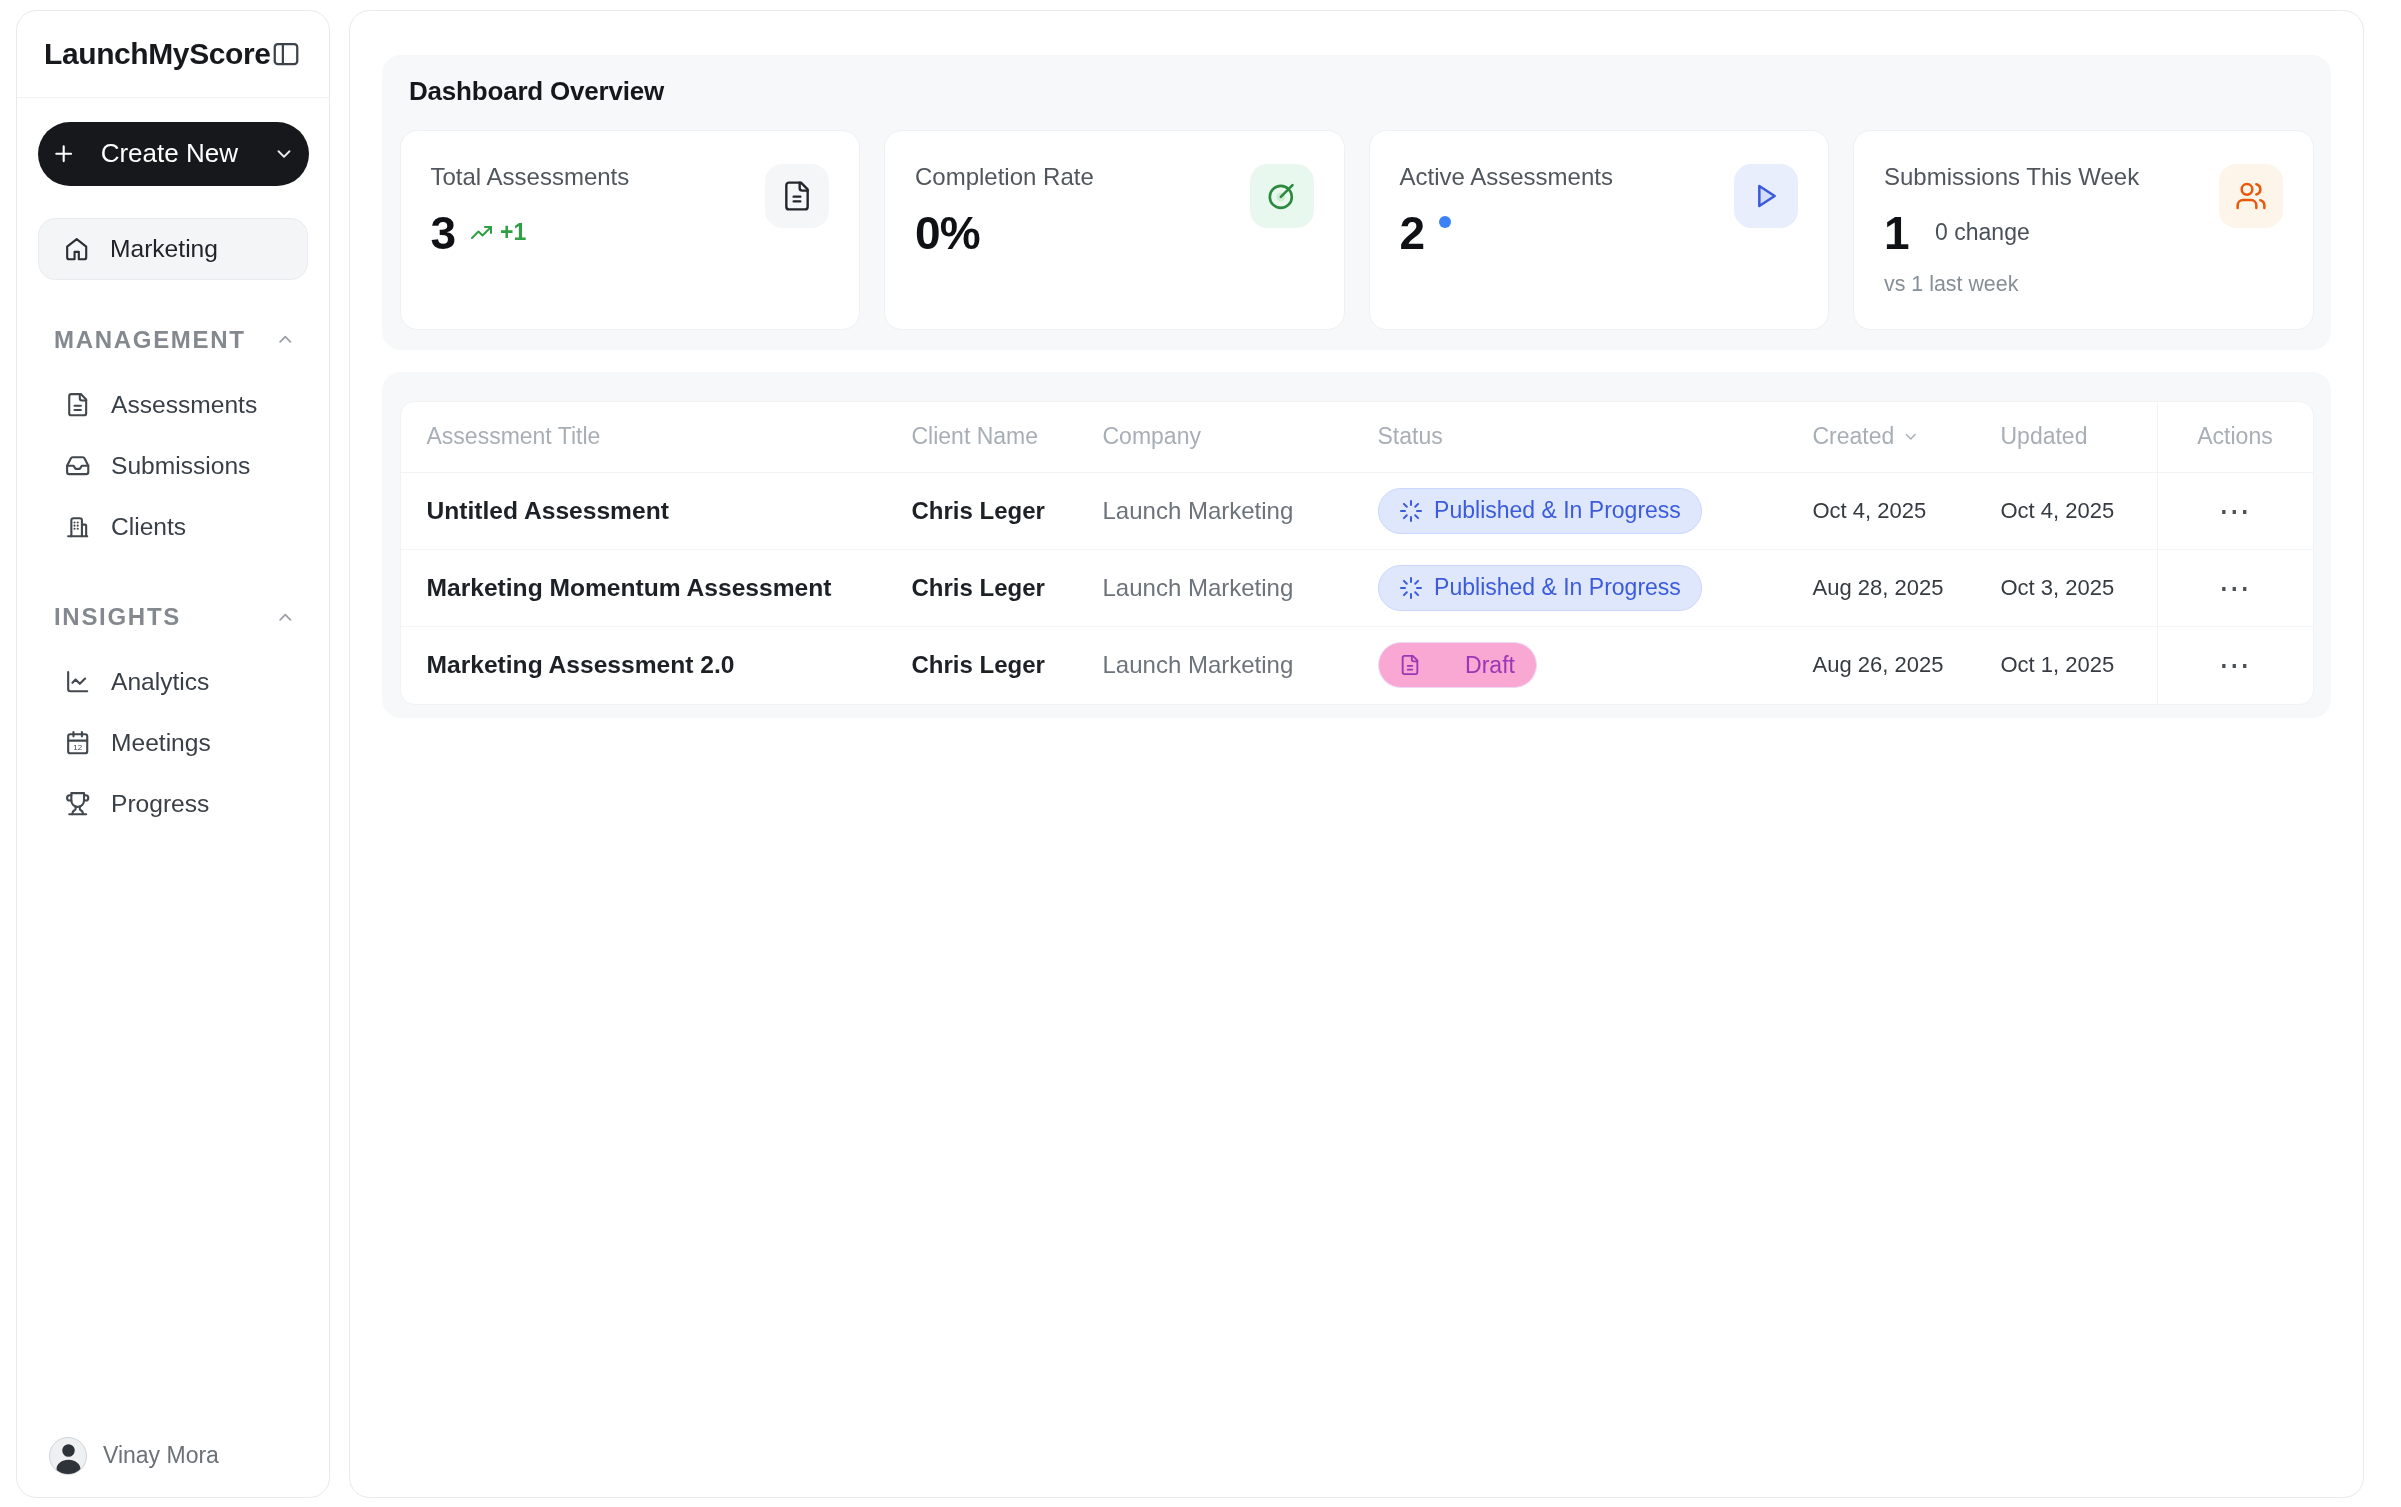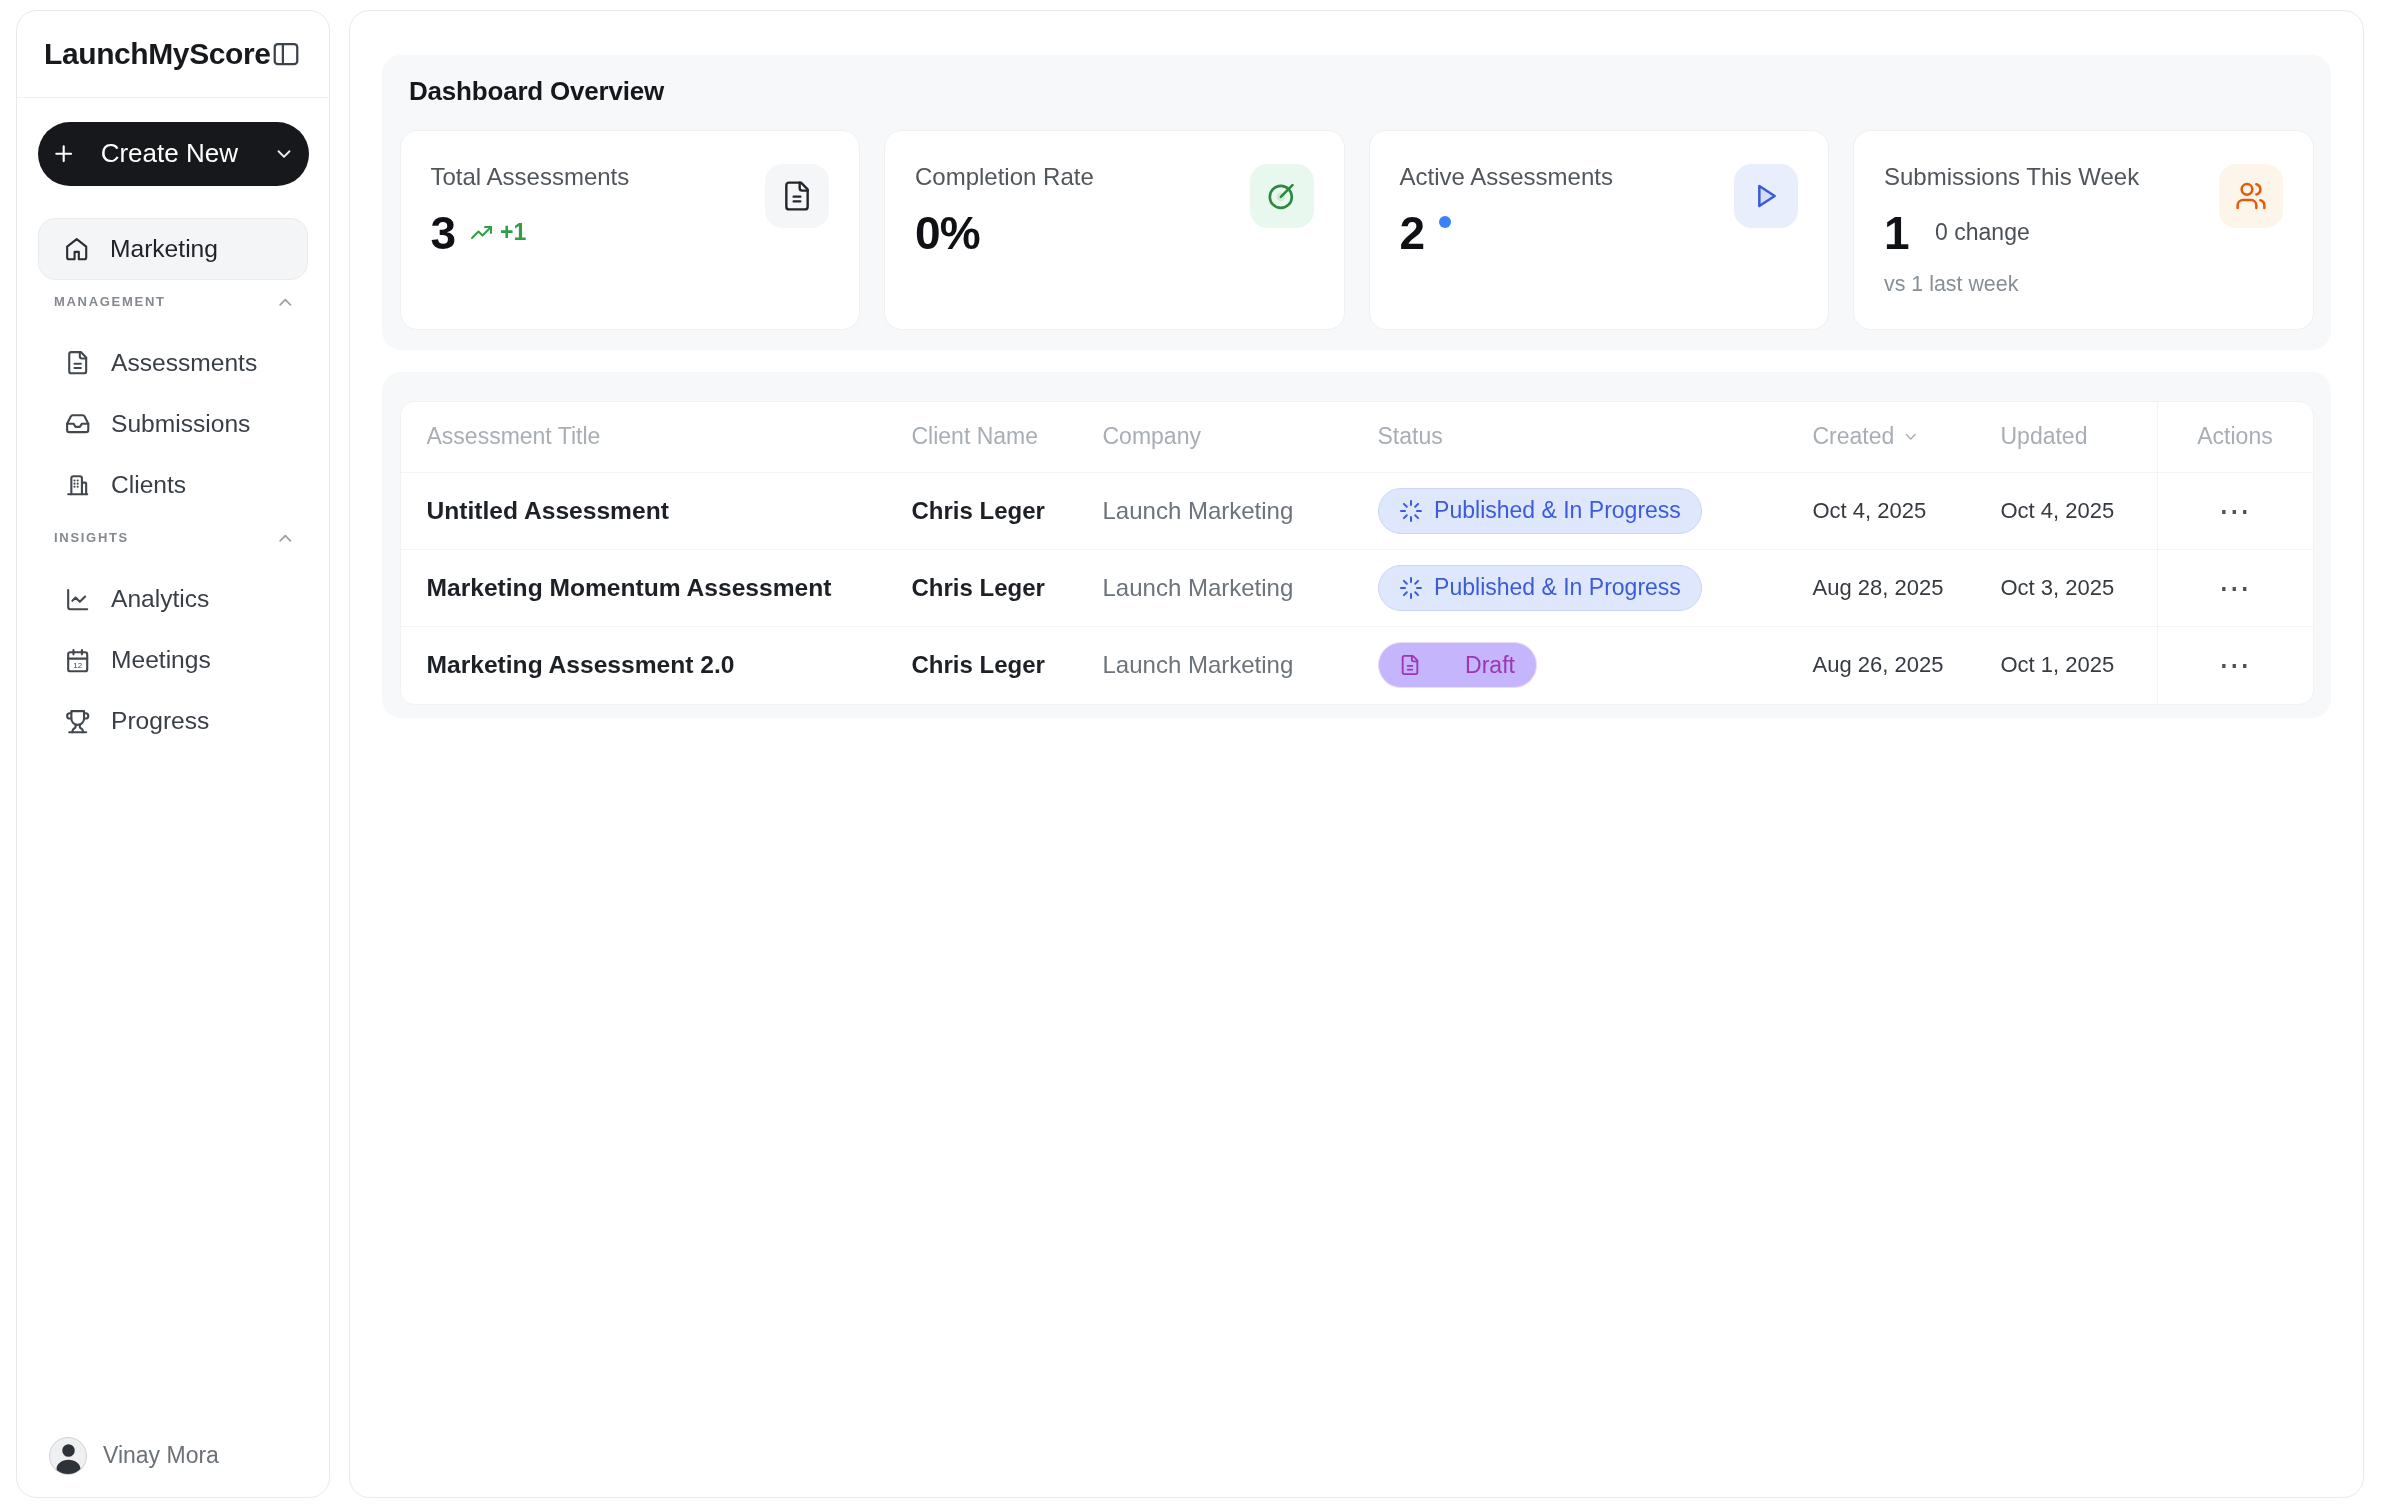--- a/index.html
+++ b/index.html
@@ -20,22 +20,22 @@
 
   .create-btn { margin: 24px 20.6px 0; width: calc(100% - 41px); height: 64px; background: #17181b;
     border: none; border-radius: 32px; color: #fff; display: flex; align-items: center; justify-content: center;
     gap: 24px; font-size: 26px; font-weight: 500; font-family: inherit; cursor: pointer; }
   .create-btn .chev { margin-left: 11px; color: #e9ecef; }
 
   .nav-dashboard { margin: 32px 20.6px 0; height: 62px; background: #f4f5f7; border: 1.6px solid #e9ebee;
     border-radius: 17.5px; display: flex; align-items: center; gap: 20.6px; padding: 0 25.4px;
     font-size: 24.6px; font-weight: 500; color: #202428; cursor: pointer; }
 
-  .sb-sec { margin: 12px 33px 0 37px; display: flex; justify-content: space-between; align-items: center;
-    font-size: 13px; font-weight: 700; letter-spacing: 1.7px; color: #83898f; cursor: pointer; }
+  .sb-sec { margin: 46px 33px 0 37px; display: flex; justify-content: space-between; align-items: center;
+    font-size: 24px; font-weight: 700; letter-spacing: 1.7px; color: #83898f; cursor: pointer; }
   .sb-sec .chev { color: #9aa0a6; }
   .sb-items { margin-top: 20.6px; }
   .sb-item { height: 61px; display: flex; align-items: center; gap: 20.6px; padding: 0 24px 0 48px;
     font-size: 24.6px; color: #393f46; cursor: pointer; }
   .sb-item .ic { color: #42484e; }
 
   .sb-user { position: absolute; left: 32px; bottom: 22px; display: flex; align-items: center; gap: 16px;
     font-size: 23px; color: #6b7177; cursor: pointer; }
   .avatar { width: 38px; height: 38px; border-radius: 50%; background: #eef0f2; border: 1.6px solid #cfd3d7;
     display: flex; align-items: flex-end; justify-content: center; overflow: hidden; }
@@ -79,21 +79,21 @@
   .col-actions { height: 100%; border-left: 1.6px solid #f1f3f5; display: flex; align-items: center; justify-content: center; }
   .row { height: 77px; border-bottom: 1.6px solid #f2f4f6; cursor: pointer; }
   .row:last-child { border-bottom: none; }
   .cell-title  { font-size: 24.6px; font-weight: 700; color: #1d2126; }
   .cell-client { font-size: 24px; font-weight: 700; color: #1d2126; }
   .cell-company{ font-size: 24px; color: #6c737a; }
   .cell-date   { font-size: 22px; color: #363b41; }
   .badge { display: inline-flex; align-items: center; gap: 11px; height: 46px; padding: 0 20.6px;
     border-radius: 24px; font-size: 23px; font-weight: 500; width: fit-content; }
   .badge-published { background: #dfe7fd; border: 1.6px solid #c9d5fb; color: #3b5bdb; }
-  .badge-draft     { background: #c4b5fd; border: 1.6px solid #eed9f6; color: #9c36b5; gap: 44px; }
+  .badge-draft     { background: #f9a8d4; border: 1.6px solid #eed9f6; color: #9c36b5; gap: 44px; }
   .actions-btn { background: none; border: none; cursor: pointer; font-size: 32px; line-height: 1;
     color: #4a5056; letter-spacing: 0.8px; font-family: inherit; padding: 4.8px 12.7px; }
 </style>
 </head>
 <body>
 
 <div class="app">
 
   <aside class="sidebar">
     <div class="sb-header">

